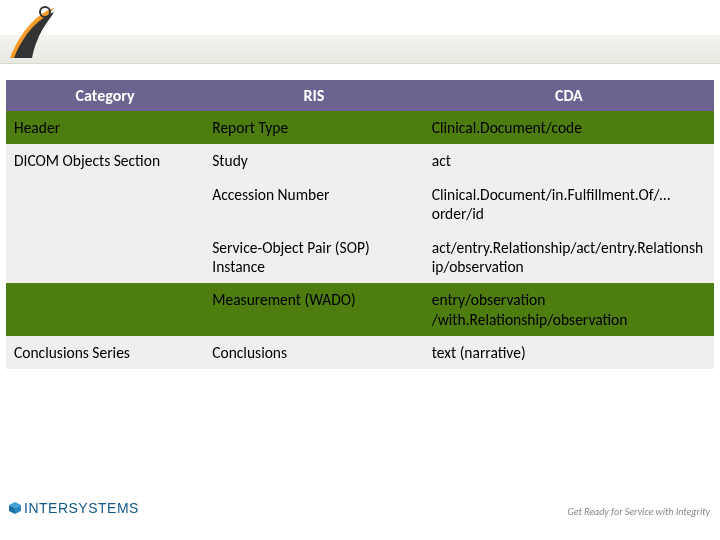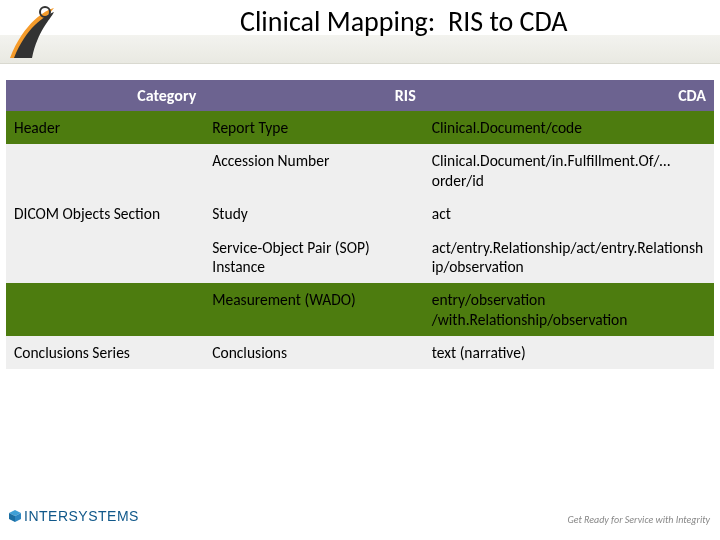--- a/index.html
+++ b/index.html
@@ -38,38 +38,38 @@
     border-collapse: collapse;
     table-layout: fixed;
   }
   col.c1 { width: 28%; }
   col.c2 { width: 31%; }
   col.c3 { width: 41%; }
   th {
     background: #6c6390;
     color: #fff;
     font-weight: 700;
-    text-align: right;
+    text-align: center;
     padding: 6px 8px;
     font-size: 16px;
   }
   td {
     padding: 7px 8px;
     font-size: 15.5px;
     line-height: 1.25;
     vertical-align: top;
     color: #000;
     word-wrap: break-word;
   }
   td.cat { font-weight: 400; }
   tr.band-a td { background: #4d7c0f; }
   tr.band-b td { background: #efefef; }
   .footer {
     position: absolute;
-    left: 0; right: 0; bottom: 8px;
+    left: 0; right: 0; bottom: 16px;
     height: 46px;
   }
   .footer-left {
     position: absolute; left: 8px; bottom: 8px;
     display: flex; align-items: center; gap: 2px;
   }
   .footer-left .is-logo {
     font-family: Arial, sans-serif;
     font-weight: 400;
     letter-spacing: 0.5px;
@@ -93,21 +93,20 @@
 </style>
 </head>
 <body>
 
 <div class="header-bar">
   <svg class="logo-swoosh" viewBox="0 0 54 58">
     <path d="M6 56 C 20 20, 42 8, 50 6 C 44 14, 28 24, 22 56 Z" fill="#f59b2a"></path>
     <path d="M10 56 C 22 26, 40 14, 50 10 C 46 18, 34 28, 28 56 Z" fill="#333"></path>
     <circle cx="41" cy="10" r="5" fill="none" stroke="#333" stroke-width="2"></circle>
   </svg>
-  <div class="title">Clinical Mapping:  RIS to CDA</div>
 </div>
 
 <div class="table-wrap">
   <table>
     <colgroup>
         <col class="c1">
         <col class="c2">
         <col class="c3">
       </colgroup>
     <thead>
@@ -117,28 +116,28 @@
         <th>CDA</th>
       </tr>
     </thead>
     <tbody id="tbody">
         <tr class="band-a">
           <td class="cat">Header</td>
           <td>Report Type</td>
           <td>Clinical.Document/code</td>
         </tr>
         <tr class="band-b">
+          <td class="cat">DICOM Objects Section</td>
+          <td>Study</td>
+          <td>act</td>
+        </tr>
+        <tr class="band-b">
           <td class="cat"></td>
           <td>Accession Number</td>
           <td>Clinical.Document/in.Fulfillment.Of/…order/id</td>
-        </tr>
-        <tr class="band-b">
-          <td class="cat">DICOM Objects Section</td>
-          <td>Study</td>
-          <td>act</td>
         </tr>
         <tr class="band-b">
           <td class="cat"></td>
           <td>Service-Object Pair (SOP) Instance</td>
           <td>act/entry.Relationship/act/entry.Relationship/observation</td>
         </tr>
         <tr class="band-a">
           <td class="cat"></td>
           <td>Measurement (WADO)</td>
           <td>entry/observation /with.Relationship/observation</td>

